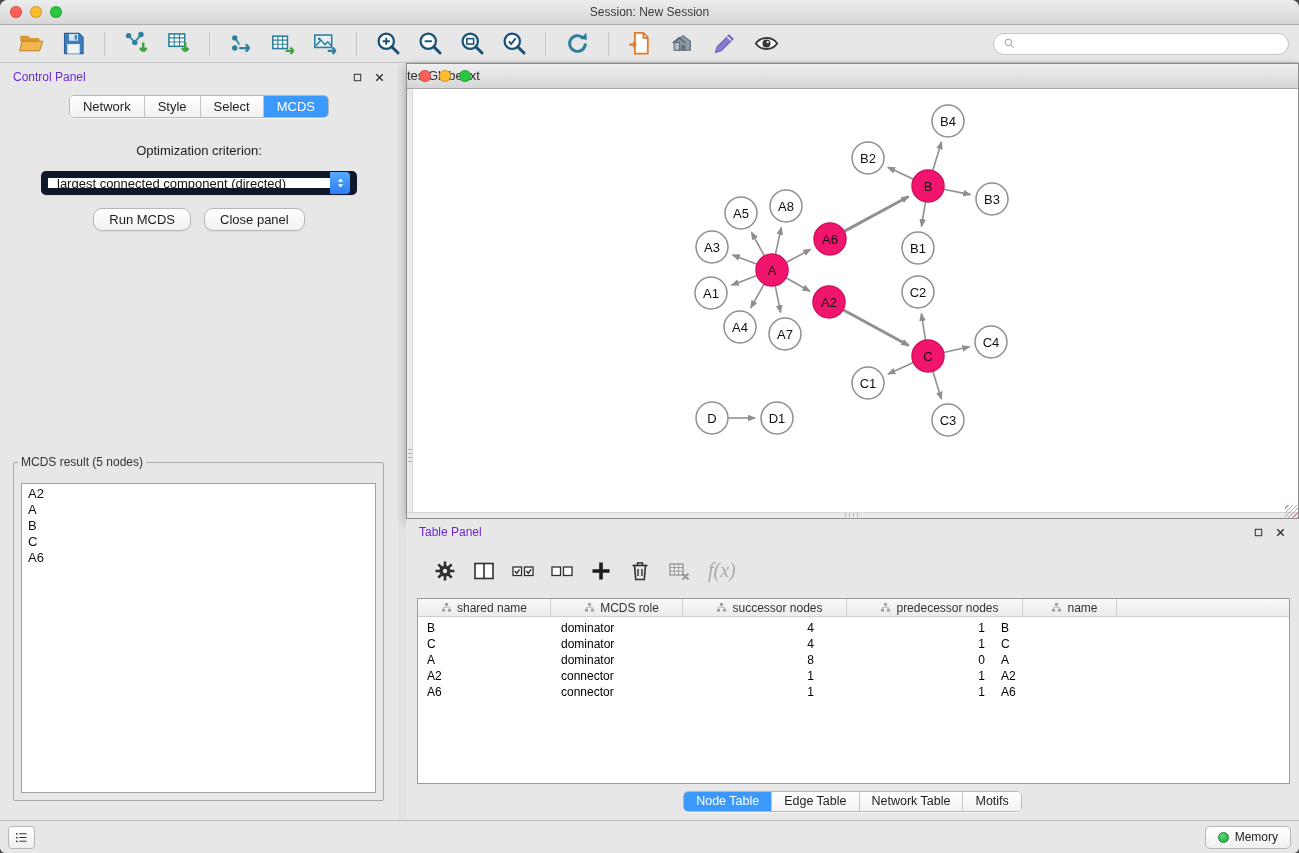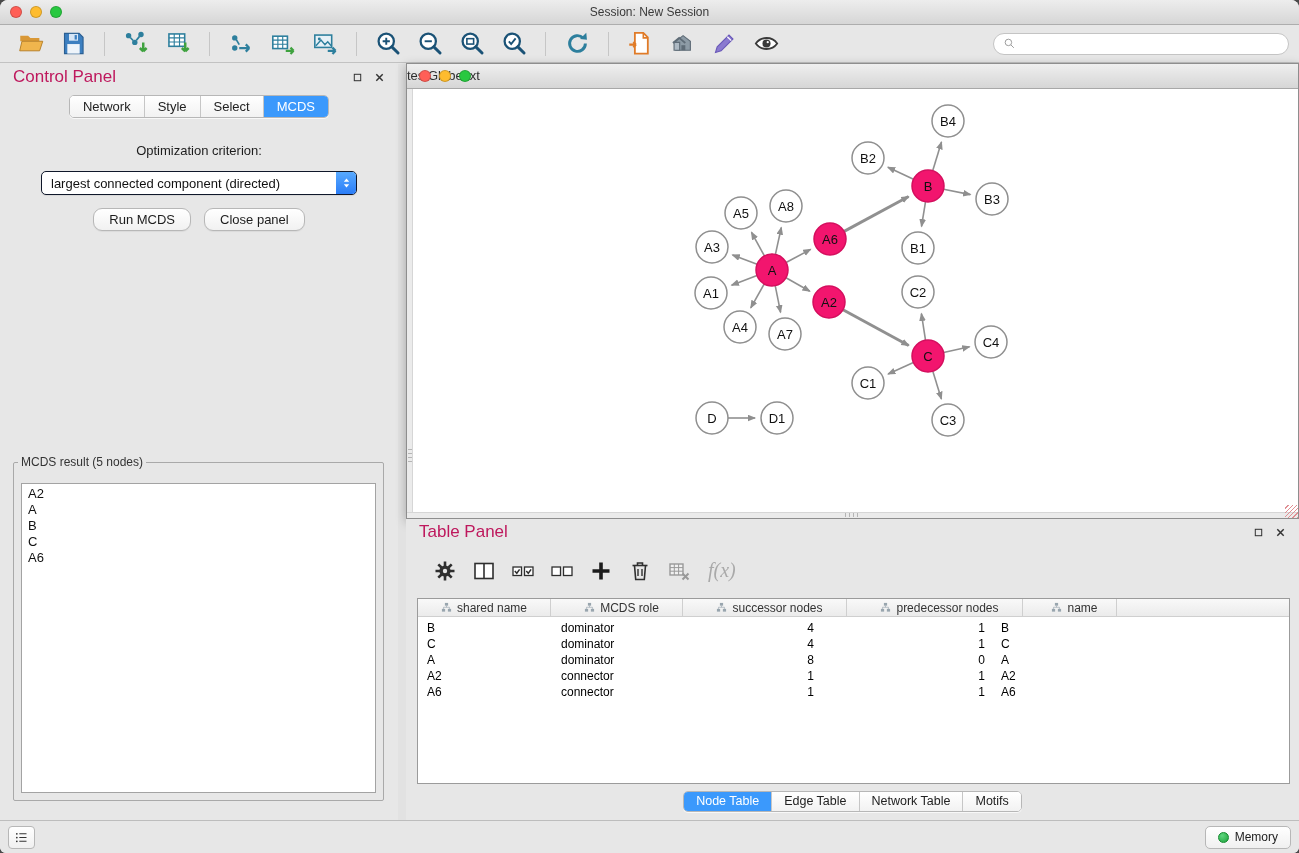--- a/index.html
+++ b/index.html
@@ -23,36 +23,36 @@
   .tb-icon { width:32px; height:30px; display:flex; align-items:center; justify-content:center; margin:0 5px; }
   .tb-icon .ic { width:27px; height:27px; }
   .tb-sep { width:1px; height:24px; background:#c6c6c6; margin:0 10px; }
   .search-box { margin-left:auto; width:296px; height:22px; background:#fff; border:1px solid #c4c4c4;
                 border-radius:12px; display:flex; align-items:center; padding:0 6px; }
   .search-box .ic { width:13px; height:13px; margin:0 4px 0 3px; flex:none; }
   .search-input { border:none; outline:none; flex:1; font-size:13px; font-family:inherit; background:transparent; height:18px; }
 
   
   .panel-header { height:26px; display:flex; align-items:center; padding:0 13px; }
-  .panel-title { font-size:17px; color:#be185d; }
+  .panel-title { font-size:12px; color:#6d28d9; }
   .panel-btns { margin-left:auto; display:flex; gap:11px; align-items:center; }
   .pbtn .ic { width:11px; height:11px; }
 
   .seg-group { display:inline-flex; border:1px solid #b7b7b7; border-radius:5px; overflow:hidden;
                background:#fff; box-shadow:0 1px 0 rgba(255,255,255,.7); }
   .seg { padding:3px 13px; font-size:13px; color:#222; background:linear-gradient(#ffffff,#f2f2f2);
          border-right:1px solid #c6c6c6; line-height:15px; white-space:nowrap; }
   .seg:last-child { border-right:none; }
   .seg.active { background:#3b99fc; color:#fff; }
 
   
   .control-panel { position:absolute; left:0; top:64px; width:398px; bottom:33px; background:#e7e7e7; }
   .cp-tabs-row { display:flex; justify-content:center; margin-top:5px; }
   .opt-label { text-align:center; font-size:13px; color:#1d1d1d; margin-top:25px; }
-  .dropdown { margin:13px auto 0; width:316px; height:24px; background:#fff; border:1px solid #0f172a;
+  .dropdown { margin:13px auto 0; width:316px; height:24px; background:#fff; border:7px solid #0f172a;
               border-radius:5px; display:flex; align-items:center; box-shadow:0 1px 1px rgba(0,0,0,.07); }
   .dd-text { font-size:13px; color:#111; padding-left:9px; flex:1; white-space:nowrap; overflow:hidden; }
   .dd-stepper { width:20px; height:22px; background:linear-gradient(#58aaff,#2b7df7); border-radius:0 4px 4px 0;
                 display:flex; align-items:center; justify-content:center; flex:none; }
   .dd-stepper .ic { width:13px; height:16px; }
   .cp-buttons { display:flex; justify-content:center; gap:13px; margin-top:13px; }
   .mac-btn { font-family:inherit; font-size:13px; color:#1d1d1d; background:linear-gradient(#ffffff,#f1f1f1);
              border:1px solid #b7b7b7; border-radius:9px; padding:0 15px; height:23px;
              box-shadow:0 1px 1px rgba(0,0,0,.06); }
   .result-fieldset { position:absolute; left:13px; right:14px; top:391px; bottom:19px;

